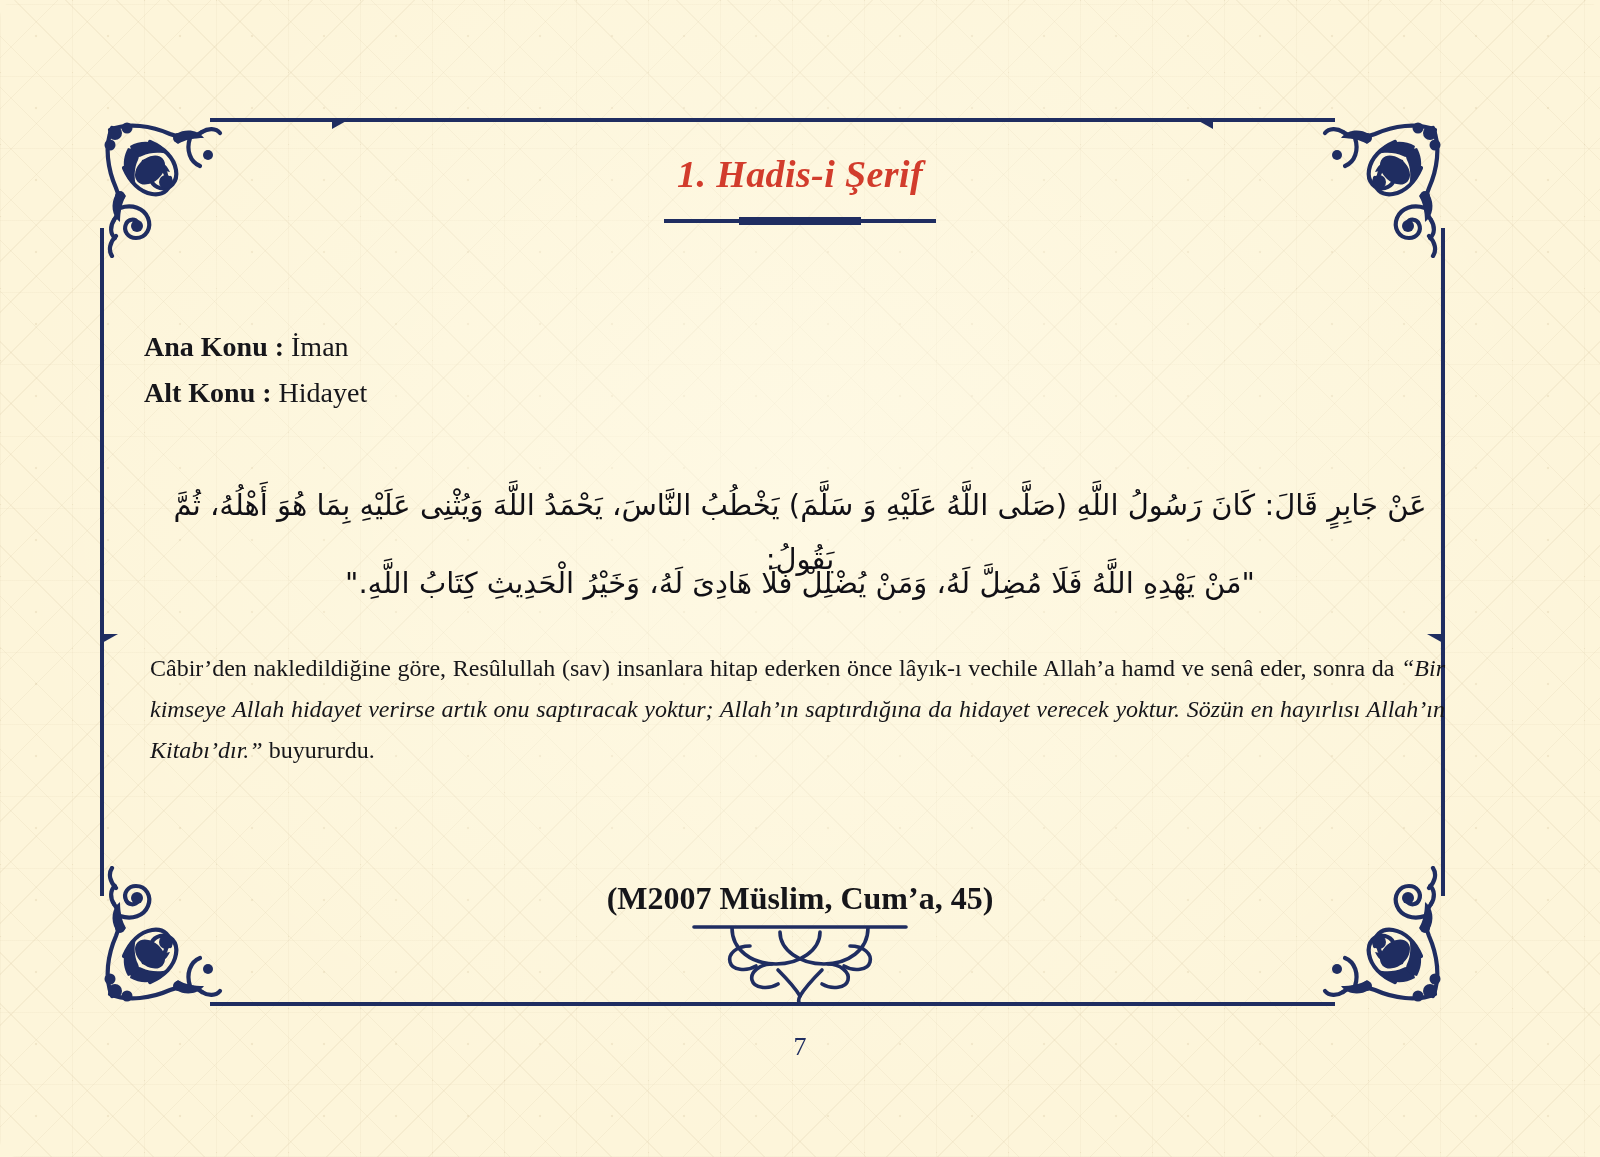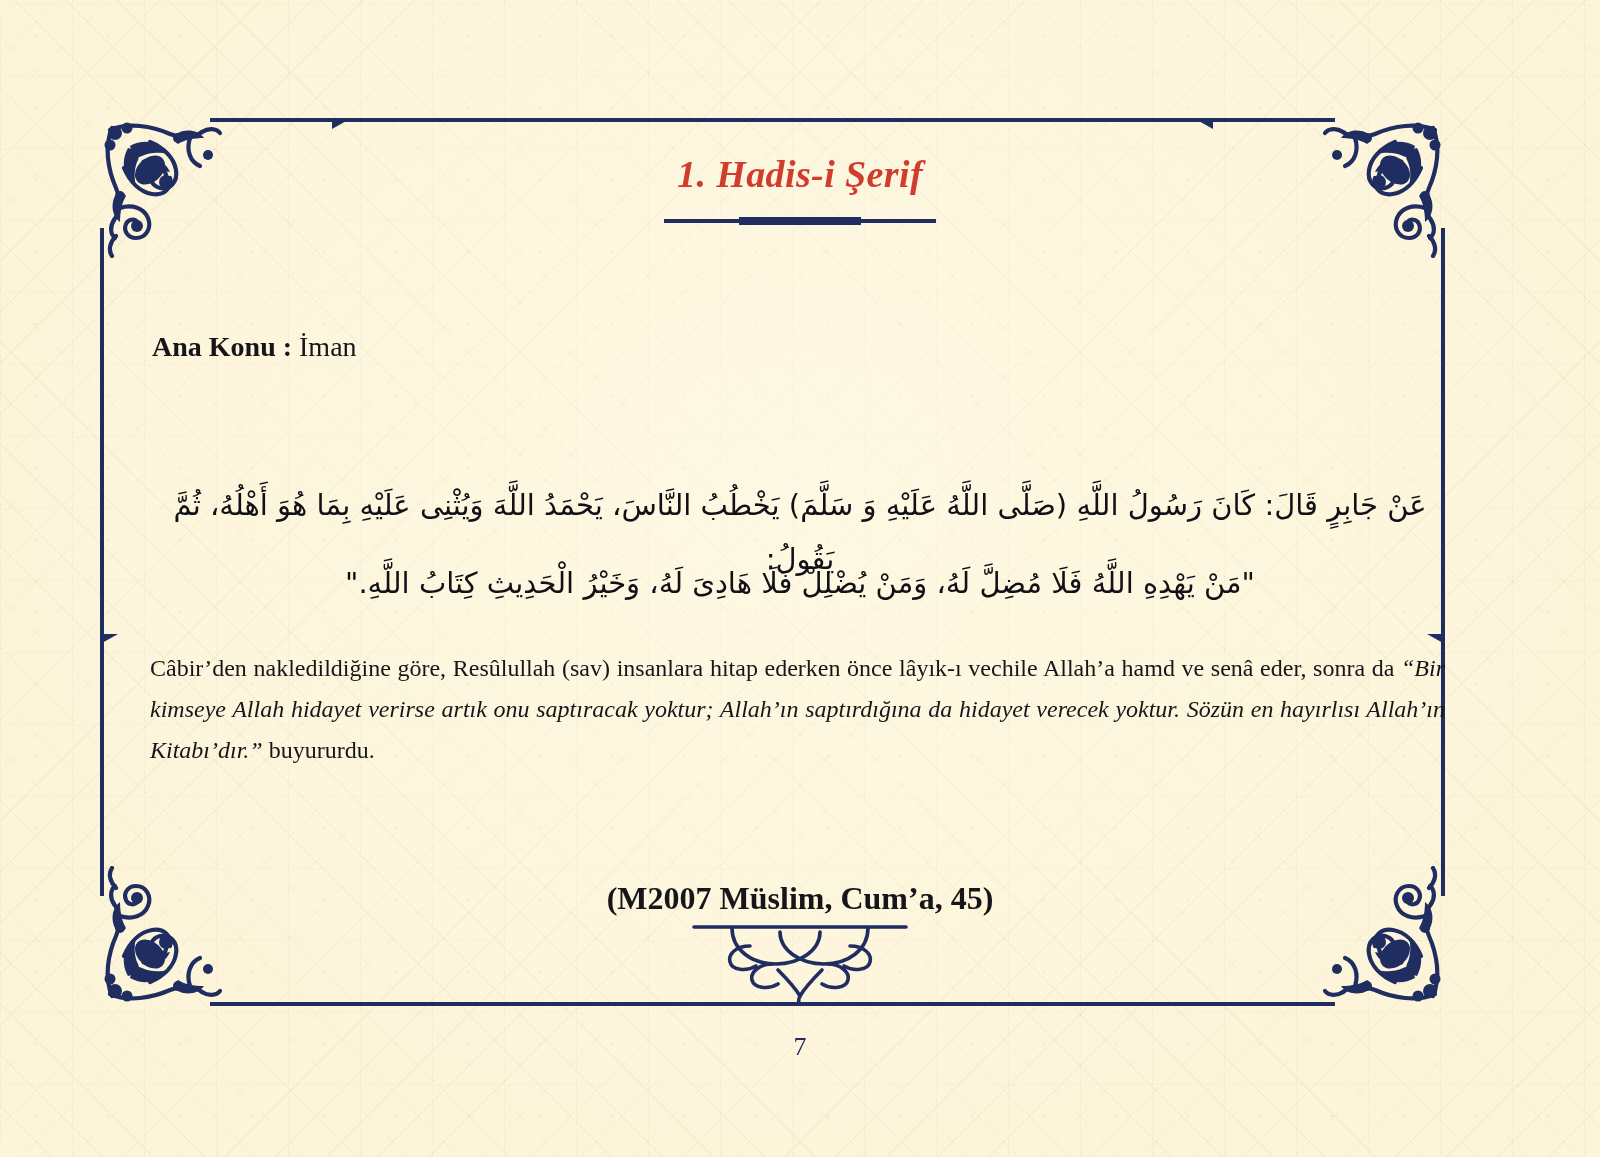--- a/index.html
+++ b/index.html
@@ -106,21 +106,21 @@
     top: -2px;
     transform: translateX(-50%);
     width: 122px;
     height: 8px;
     background: #1f2d61;
   }
 
   
   .topics {
     position: absolute;
-    left: 152px;
+    left: 144px;
     top: 324px;
     line-height: 46px;
   }
   .topic-row { font-size: 28px; color: #16161a; white-space: nowrap; }
   .topic-label { font-weight: bold; }
   .topic-value { font-weight: normal; }
 
   
   .arabic {
     position: absolute;
@@ -330,20 +330,24 @@
 
   <div class="title-block">
     <div class="hadith-title">1. Hadis-i Şerif</div>
     <div class="title-rule"></div>
   </div>
 
   <div class="topics">
     <div class="topic-row">
       <span class="topic-label">Ana Konu :</span>
       <span class="topic-value">İman</span>
+    </div>
+    <div class="topic-row">
+      <span class="topic-label">Alt Konu :</span>
+      <span class="topic-value">Hidayet</span>
     </div>
   </div>
 
   <div class="arabic arabic-l1">عَنْ جَابِرٍ قَالَ: كَانَ رَسُولُ اللَّهِ (صَلَّى اللَّهُ عَلَيْهِ وَ سَلَّمَ) يَخْطُبُ النَّاسَ، يَحْمَدُ اللَّهَ وَيُثْنِى عَلَيْهِ بِمَا هُوَ أَهْلُهُ، ثُمَّ يَقُولُ:</div>
   <div class="arabic arabic-l2">"مَنْ يَهْدِهِ اللَّهُ فَلَا مُضِلَّ لَهُ، وَمَنْ يُضْلِلْ فَلَا هَادِىَ لَهُ، وَخَيْرُ الْحَدِيثِ كِتَابُ اللَّهِ."</div>
 
   <div class="translation"><span>Câbir’den nakledildiğine göre, Resûlullah (sav) insanlara hitap ederken önce lâyık-ı vechile Allah’a hamd ve senâ eder, sonra da </span><i>“Bir kimseye Allah hidayet verirse artık onu saptıracak yoktur; Allah’ın saptırdığına da hidayet verecek yoktur. Sözün en hayırlısı Allah’ın Kitabı’dır.”</i><span> buyururdu.</span></div>
 
   <div class="source">(M2007 Müslim, Cum’a, 45)</div>
 

